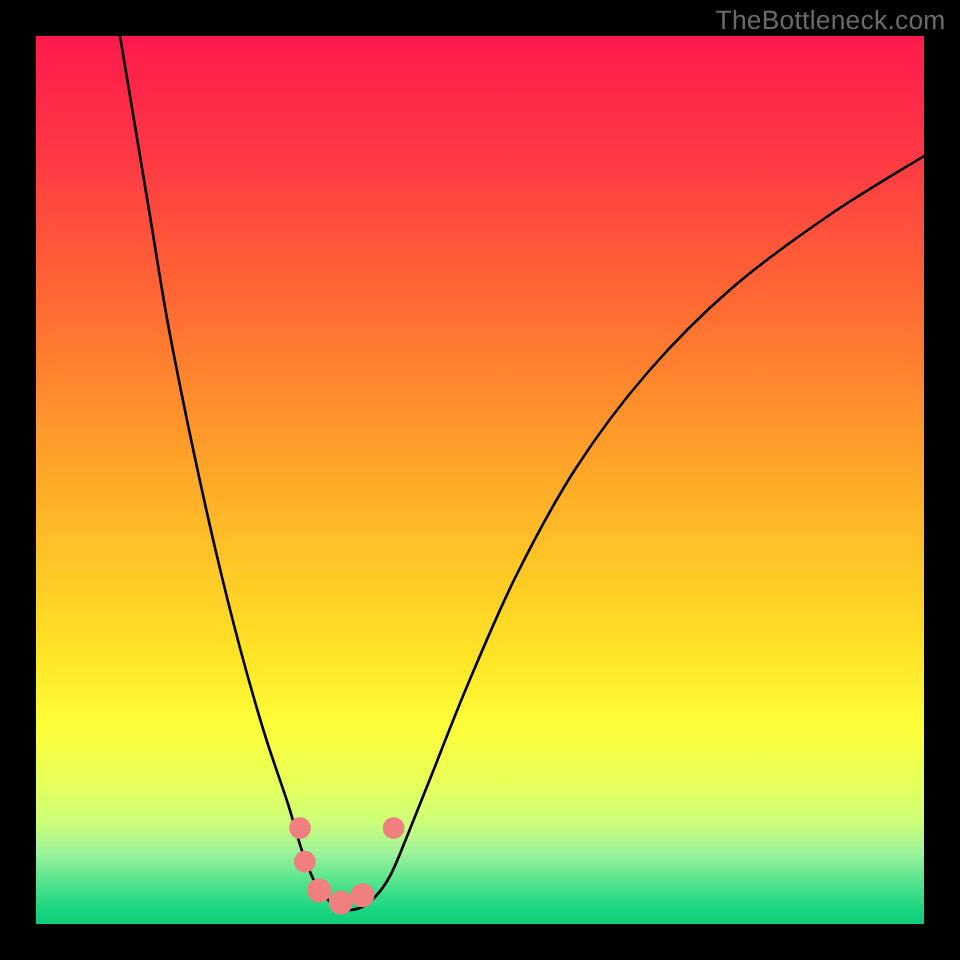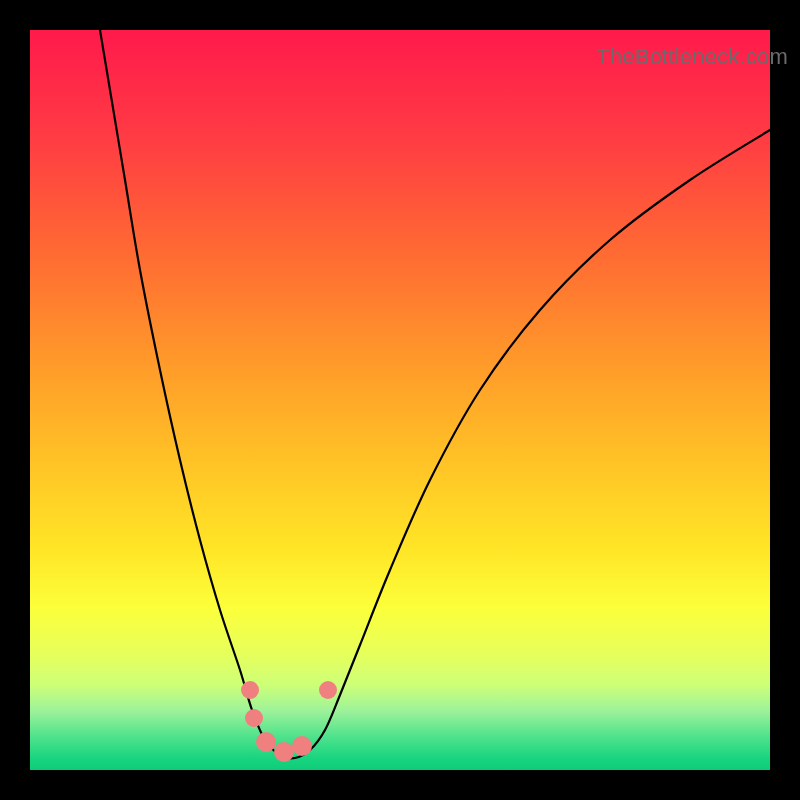--- a/index.html
+++ b/index.html
@@ -38,21 +38,20 @@
     height: 100%;
   }
   .watermark {
     position: absolute;
     top: 4px;
     right: 12px;
     color: #6b6b6b;
     font-size: 22px;
     letter-spacing: 0.2px;
     user-select: none;
-    margin-top: 40px;
   }
 </style>
 </head>
 <body>
 
 <div class="frame">
 
   <div class="plot-area">
     <svg class="gradient" viewBox="0 0 740 740" preserveAspectRatio="none">
       <defs>

